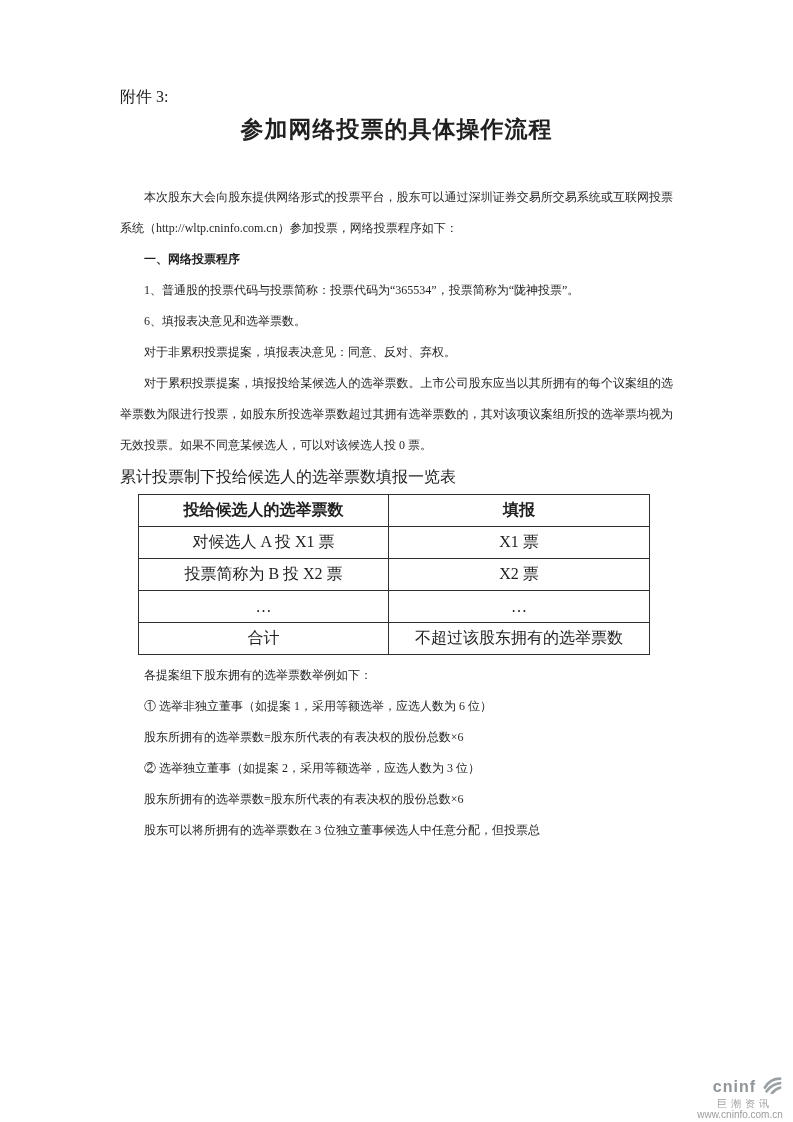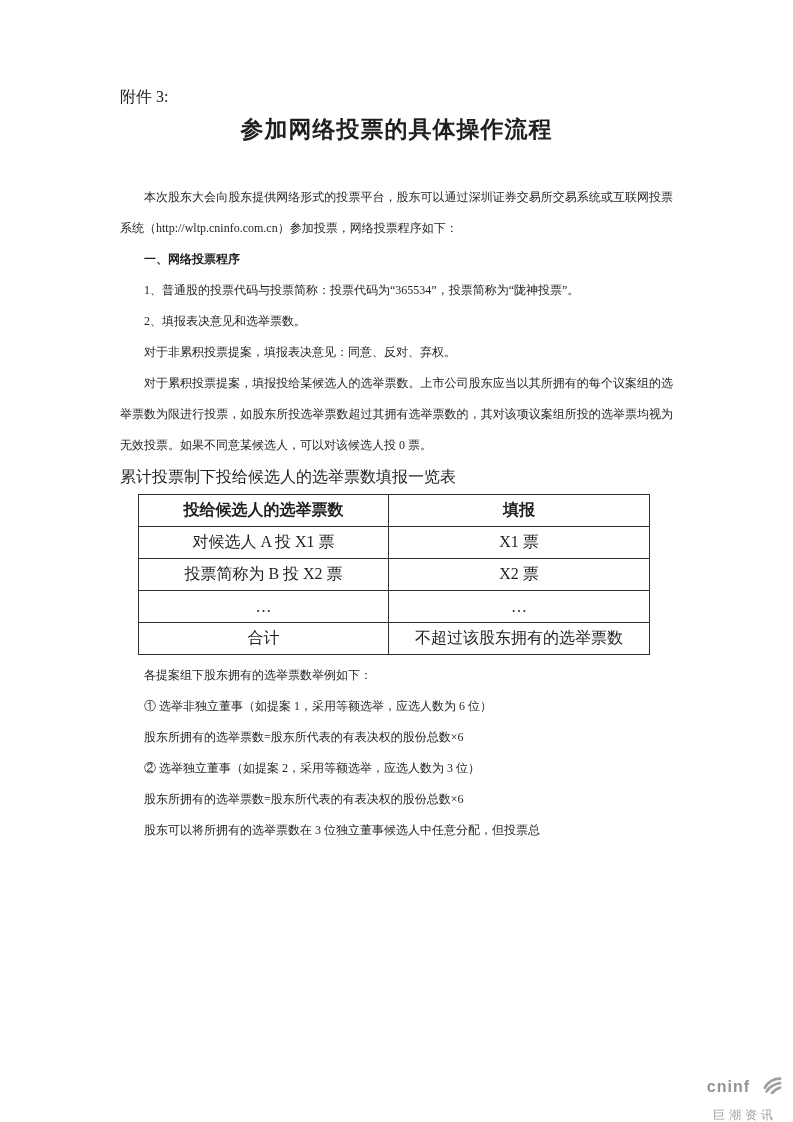--- a/index.html
+++ b/index.html
@@ -77,58 +77,57 @@
     top: 1076px;
     width: 96px;
     text-align: center;
     color: #9b9b9b;
     font-family: "Liberation Sans", "DejaVu Sans", sans-serif;
   }
   .logo-top {
     display: flex;
     align-items: center;
     justify-content: flex-end;
-    gap: 12px;
+    gap: 6px;
     padding-right: 6px;
   }
   .logo-brand {
     font-size: 16px;
     font-weight: bold;
     color: #8f9598;
     letter-spacing: 1px;
     line-height: 16px;
   }
   .logo-cn {
-    font-size: 12px;
+    font-size: 10px;
     letter-spacing: 4px;
     line-height: 11px;
     color: #a0a0a0;
     padding-left: 10px;
-    margin-top: 12px;
   }
   .logo-url {
     font-size: 10px;
     line-height: 12px;
     color: #9b9b9b;
   }
 </style>
 </head>
 <body>
 
 <div class="page">
   <div class="content">
 
     <p class="attach">附件 3:</p>
 
     <h1 class="doc-title">参加网络投票的具体操作流程</h1>
 
     <p class="para">本次股东大会向股东提供网络形式的投票平台，股东可以通过深圳证券交易所交易系统或互联网投票系统（http://wltp.cninfo.com.cn）参加投票，网络投票程序如下：</p>
     <p class="para bold">一、网络投票程序</p>
     <p class="para">1、普通股的投票代码与投票简称：投票代码为“365534”，投票简称为“陇神投票”。</p>
-    <p class="para">2、填报表决意见和选举票数。</p>
+    <p class="para">6、填报表决意见和选举票数。</p>
     <p class="para">对于非累积投票提案，填报表决意见：同意、反对、弃权。</p>
     <p class="para">对于累积投票提案，填报投给某候选人的选举票数。上市公司股东应当以其所拥有的每个议案组的选举票数为限进行投票，如股东所投选举票数超过其拥有选举票数的，其对该项议案组所投的选举票均视为无效投票。如果不同意某候选人，可以对该候选人投 0 票。</p>
 
     <p class="table-caption">累计投票制下投给候选人的选举票数填报一览表</p>
 
     <table class="vote-table">
       <colgroup>
           <col class="c1">
           <col class="c2">
         </colgroup>

